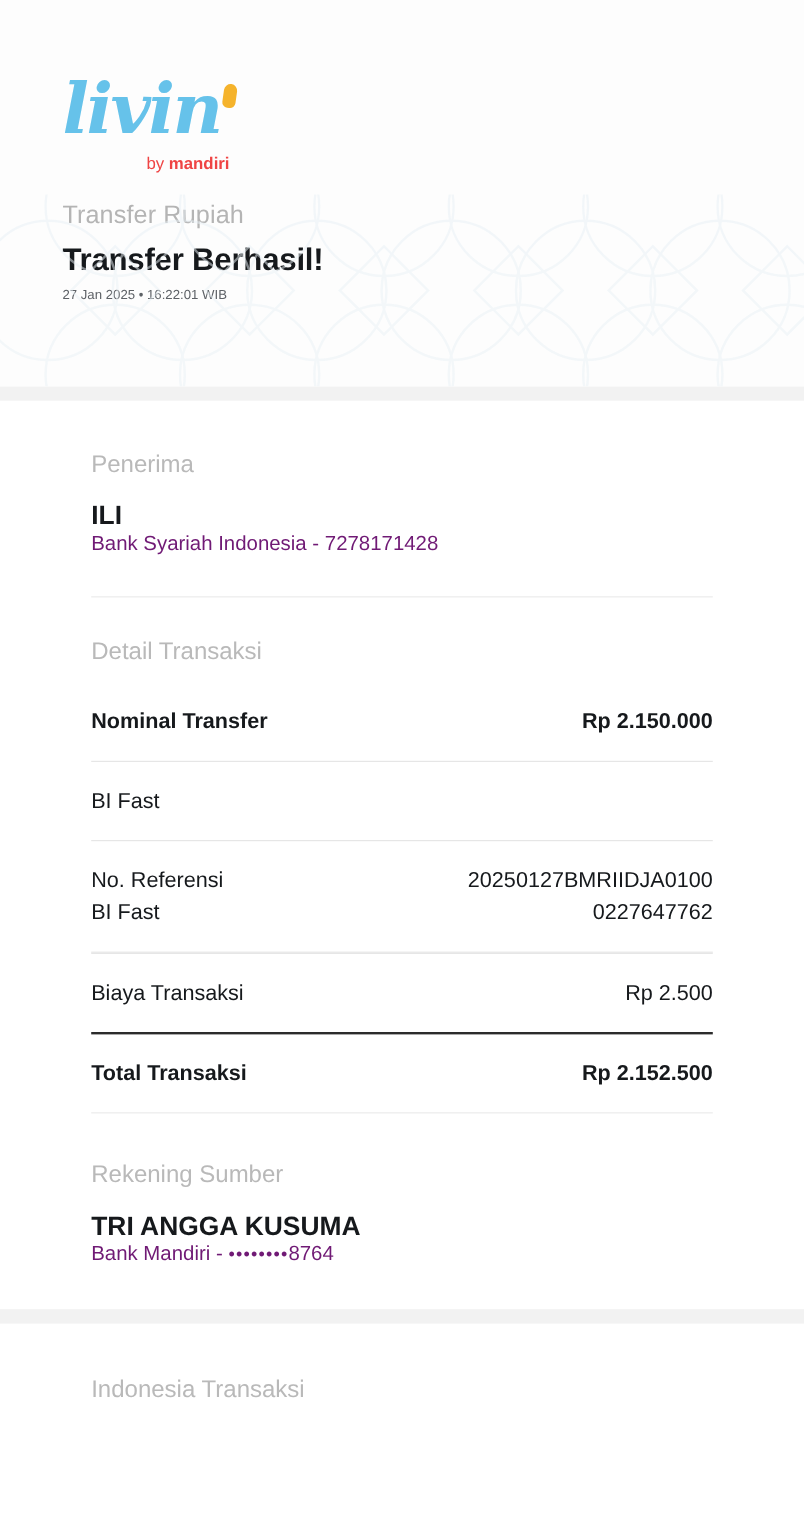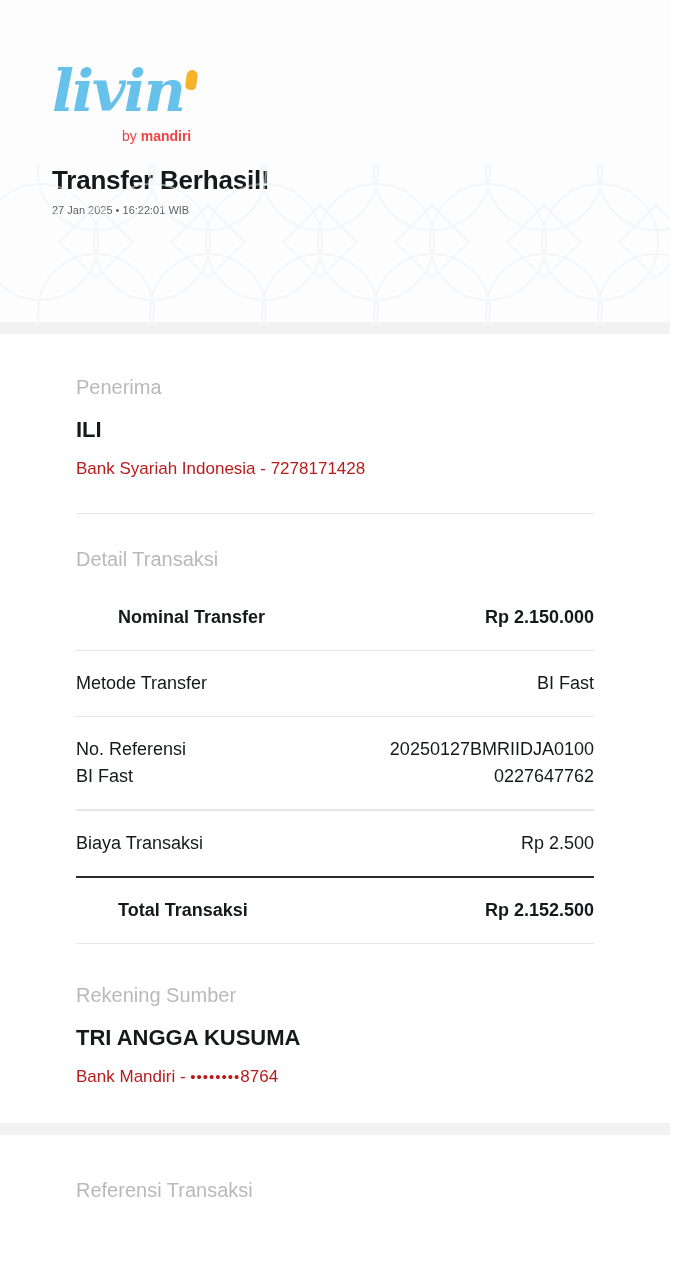--- a/index.html
+++ b/index.html
@@ -106,22 +106,21 @@
     font-weight: 400;
   }
   .big-name {
     font-size: 22px;
     font-weight: 700;
     color: #16191c;
     margin-top: 18px;
   }
   .sub-line {
     font-size: 17px;
-    color: #b91c1c;
-    margin-top: 16px;
+    color: #701a75;
   }
   .dots { letter-spacing: 1px; font-size: 15px; }
 
   .hr-light {
     height: 1px;
     background: #e6e6e6;
     margin: 0 76px;
   }
   .hr-dark {
     height: 2px;
@@ -141,21 +140,21 @@
     color: #16191c;
     line-height: 1.5;
     white-space: nowrap;
   }
   .row .v {
     font-size: 18px;
     color: #16191c;
     text-align: right;
     line-height: 1.5;
   }
-  .row.bold .k, .row.bold .v { font-weight: 700; margin-left: 42px; }
+  .row.bold .k, .row.bold .v { font-weight: 700; }
   .row.multi { align-items: flex-start; }
   .row .k.two-line { white-space: normal; }
 
   .footer-note {
     padding: 0 76px;
   }
 </style>
 </head>
 <body>
 
@@ -194,20 +193,21 @@
 
     <div class="logo-wrap">
       <div class="logo-livin">livin</div>
       <div class="logo-dot"></div>
       <div class="logo-by">
         <span>by</span>
         <b>mandiri</b>
       </div>
     </div>
 
+    <div class="hdr-sub">Transfer Rupiah</div>
     <div class="hdr-title">Transfer Berhasil!</div>
     <div class="hdr-time">27 Jan 2025 • 16:22:01 WIB</div>
   </div>
 
   <div class="gap-band"></div>
 
   <div class="section" style="padding-top:42px;">
     <div class="section-label">Penerima</div>
     <div class="big-name">ILI</div>
     <div class="sub-line">Bank Syariah Indonesia - 7278171428</div>
@@ -222,21 +222,20 @@
 
   <div style="height:14px"></div>
 
   <div class="row bold">
     <div class="k">Nominal Transfer</div>
     <div class="v">Rp 2.150.000</div>
   </div>
   <div class="hr-light"></div>
 
   <div class="row">
-    <div class="k">Metode Transfer</div>
     <div class="v">BI Fast</div>
   </div>
   <div class="hr-light"></div>
 
   <div class="row multi">
     <div class="k two-line">
       <div>No. Referensi</div>
       <div>BI Fast</div>
     </div>
     <div class="v">
@@ -265,17 +264,17 @@
     <div class="big-name">TRI ANGGA KUSUMA</div>
     <div class="sub-line">
       <span>Bank Mandiri - </span><span class="dots">••••••••</span><span>8764</span>
     </div>
   </div>
 
   <div style="height:36px"></div>
   <div class="gap-band"></div>
 
   <div class="footer-note" style="padding-top:44px;">
-    <div class="section-label">Referensi Transaksi</div>
+    <div class="section-label">Indonesia Transaksi</div>
 
   </div>
 
 </div>
 
 </body></html>

